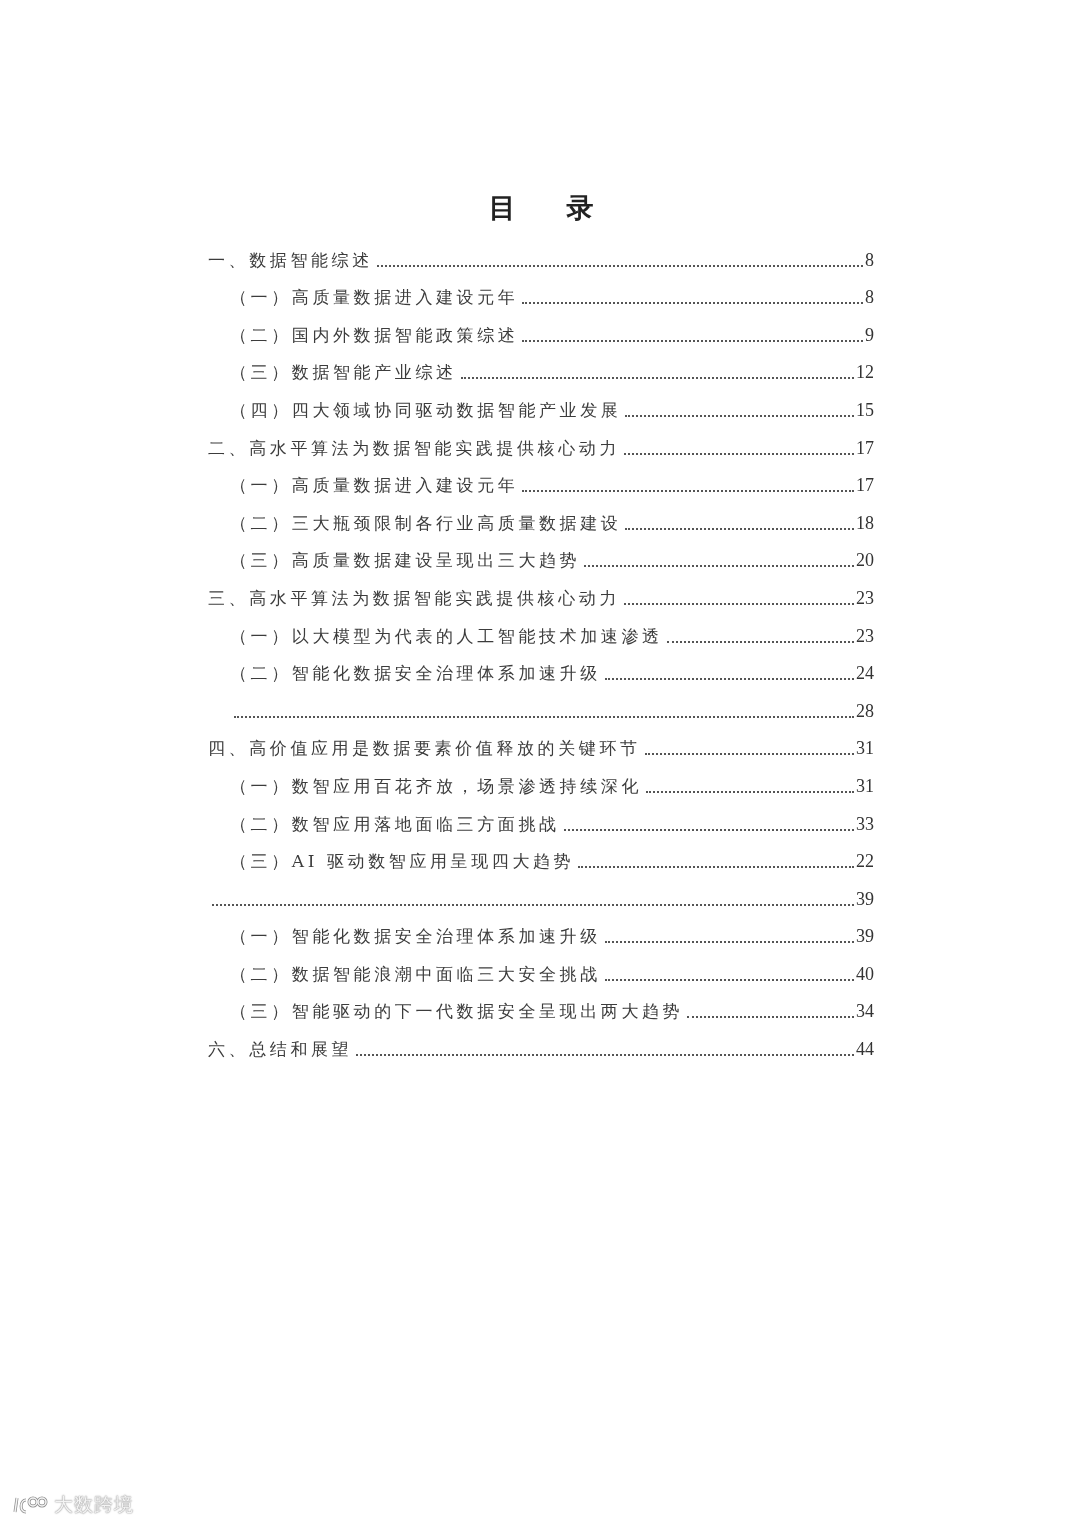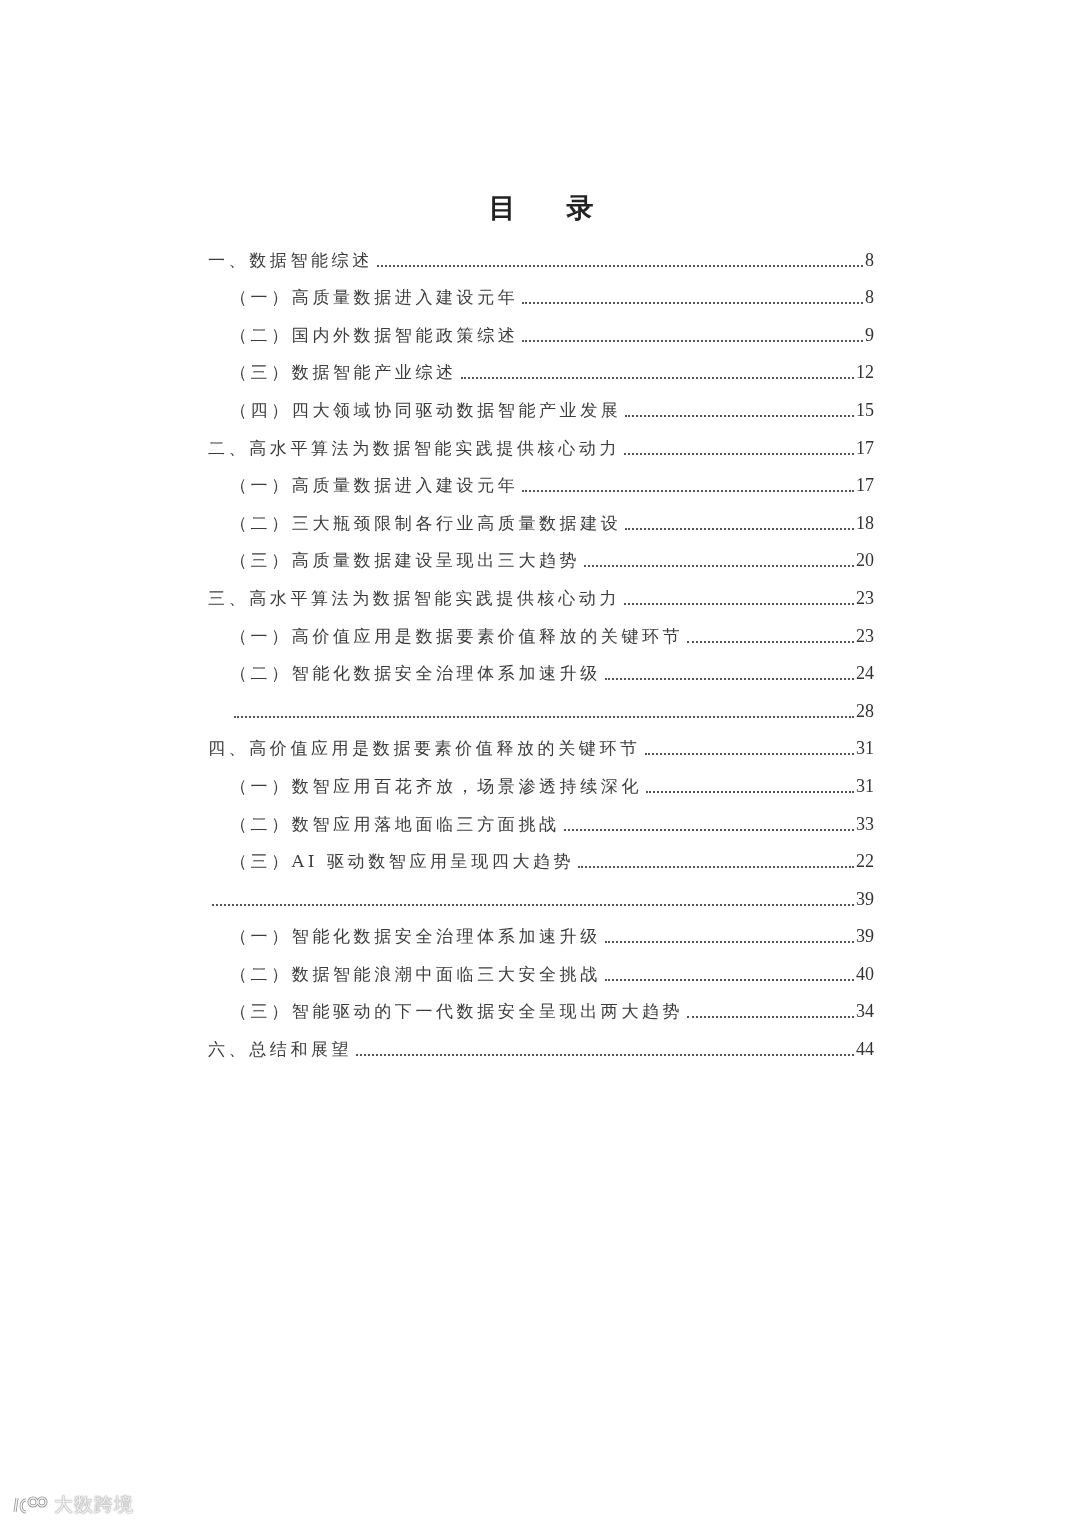--- a/index.html
+++ b/index.html
@@ -132,21 +132,21 @@
       <span class="toc-label">（三）高质量数据建设呈现出三大趋势</span>
       <span class="toc-dots"></span>
       <span class="toc-page">20</span>
     </div>
   <div class="toc-row level-1">
       <span class="toc-label">三、高水平算法为数据智能实践提供核心动力</span>
       <span class="toc-dots"></span>
       <span class="toc-page">23</span>
     </div>
   <div class="toc-row level-2">
-      <span class="toc-label">（一）高价值应用是数据要素价值释放的关键环节</span>
+      <span class="toc-label">（一）以大模型为代表的人工智能技术加速渗透</span>
       <span class="toc-dots"></span>
       <span class="toc-page">23</span>
     </div>
   <div class="toc-row level-2">
       <span class="toc-label">（二）智能化数据安全治理体系加速升级</span>
       <span class="toc-dots"></span>
       <span class="toc-page">24</span>
     </div>
   <div class="toc-row level-2">
       <span class="toc-dots"></span>

